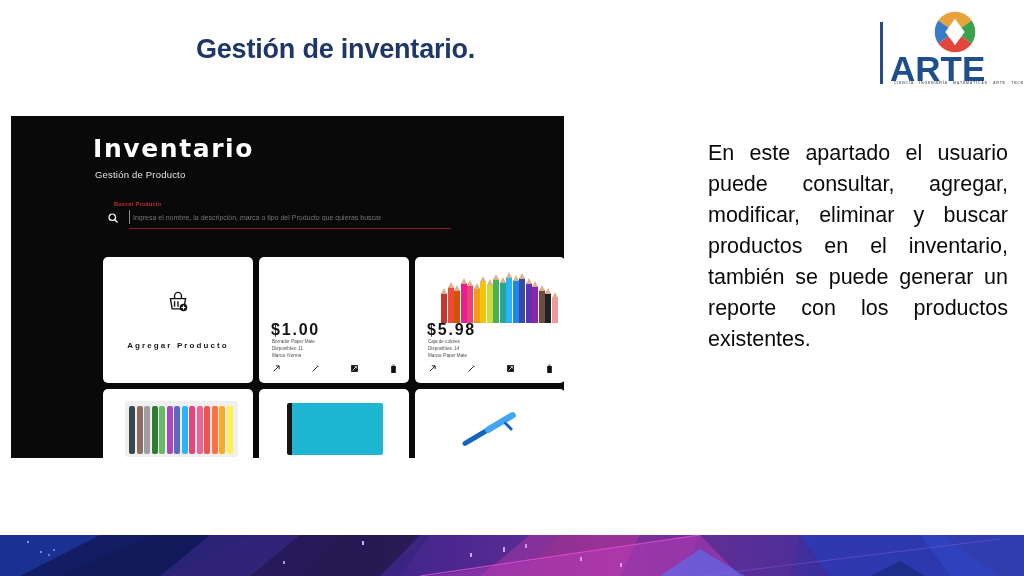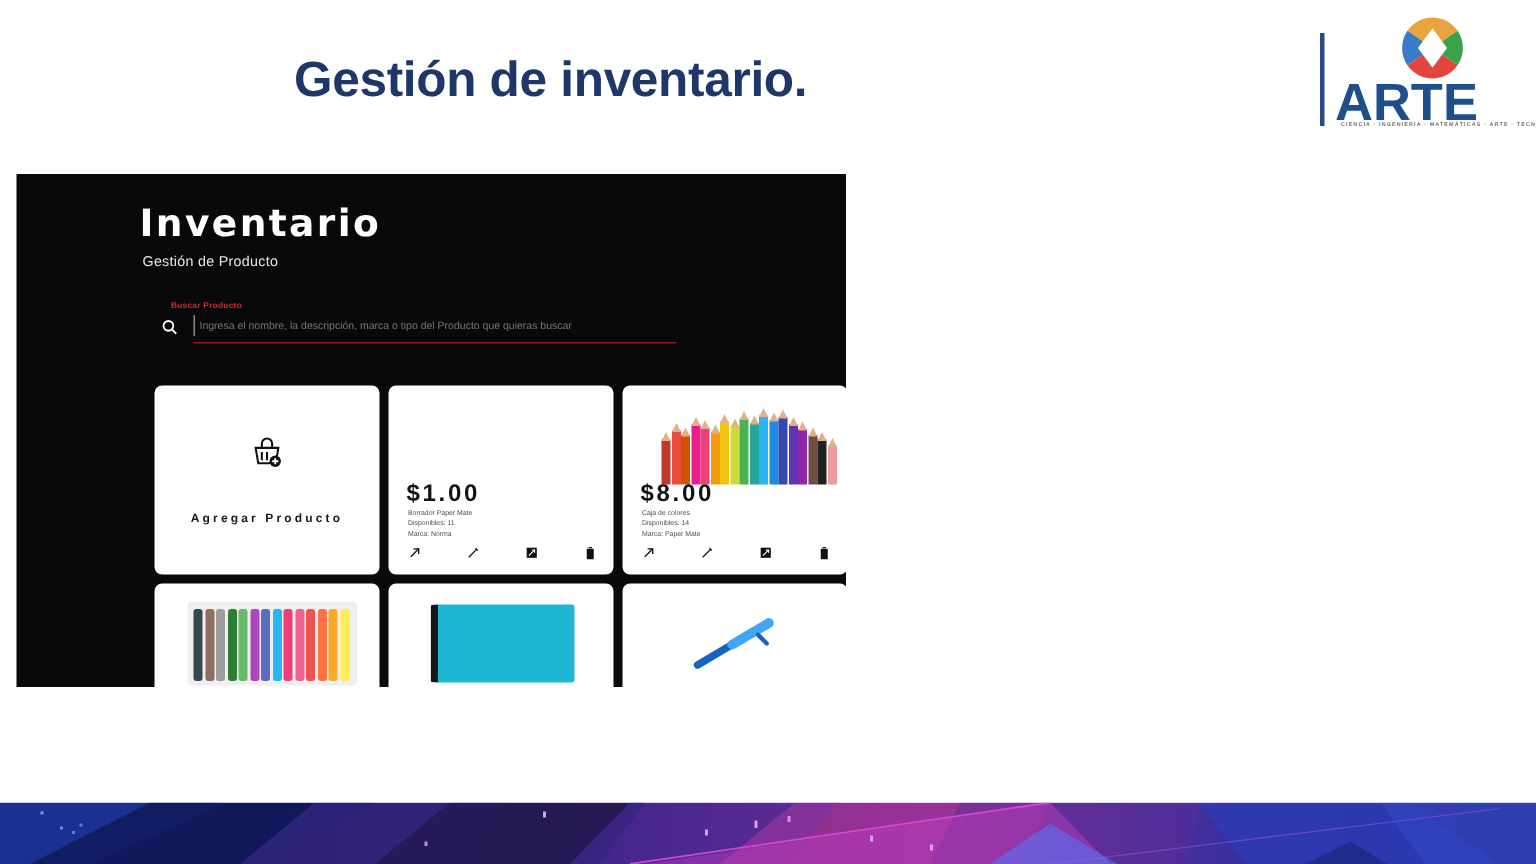--- a/index.html
+++ b/index.html
@@ -7,21 +7,21 @@
     width: 1024px; height: 576px;
     background: #ffffff;
     font-family: "Liberation Sans", sans-serif;
     overflow: hidden;
   }
   .slide { position: relative; width: 1024px; height: 576px; background:#fff; }
 
   
   .slide-title {
     position: absolute; left: 196px; top: 34px;
-    font-size: 33px; font-weight: bold; color: #1e3668;
+    font-size: 27px; font-weight: bold; color: #1e3668;
     letter-spacing: -0.2px; white-space: nowrap;
   }
 
   
   .logo { position: absolute; left: 876px; top: 8px; width: 142px; height: 84px; }
   .logo-bar {
     position: absolute; left: 4px; top: 14px;
     width: 3px; height: 62px; background: #2a4a8b;
   }
   .logo-emblem { position:absolute; left: 57px; top: 2px; width: 44px; height: 44px; }
@@ -154,20 +154,21 @@
       <path d="M50 50 L12 24 A46 46 0 0 1 88 24 Z" fill="#e8a33d"></path>
       <path d="M50 50 L12 24 A46 46 0 0 0 12 76 Z" fill="#3a7bc8"></path>
       <path d="M50 50 L88 24 A46 46 0 0 1 88 76 Z" fill="#3aa34a"></path>
       <path d="M50 50 L12 76 A46 46 0 0 0 88 76 Z" fill="#e2453c"></path>
       <path d="M50 20 L72 50 L50 80 L28 50 Z" fill="#ffffff"></path>
     </svg>
     <div class="logo-word">ARTE</div>
     <div class="logo-tag">CIENCIA · INGENIERÍA · MATEMÁTICAS · ARTE · TECNOLOGÍA</div>
   </div>
 
+  <div class="body-text">En este apartado el usuario puede consultar, agregar, modificar, eliminar y buscar productos en el inventario, también se puede generar un reporte con los productos existentes.</div>
 
   <div class="shot">
 
     <div class="app-title">Inventario</div>
     <div class="app-sub">Gestión de Producto</div>
 
     <div class="search-label">Buscar Producto</div>
 
     <div class="search-row">
       <svg class="search-icon" viewBox="0 0 24 24" fill="none" stroke="#ffffff" stroke-width="2.4">
@@ -263,21 +264,21 @@
             <i style="height:46px;background:#29b6f6"></i>
             <i style="height:43px;background:#1e88e5"></i>
             <i style="height:45px;background:#3949ab"></i>
             <i style="height:40px;background:#5e35b1"></i>
             <i style="height:37px;background:#8e24aa"></i>
             <i style="height:33px;background:#6d4c41"></i>
             <i style="height:30px;background:#212121"></i>
             <i style="height:26px;background:#ef9a9a"></i>
           </div>
         </div>
-        <div class="card-price">$8.00</div>
+        <div class="card-price">$5.98</div>
         <div class="card-meta">
           <div>Caja de colores</div>
           <div>Disponibles: 14</div>
           <div>Marca: Paper Mate</div>
         </div>
         <div class="card-actions">
           <div class="act">
             <svg width="9" height="9" viewBox="0 0 24 24" stroke="#111" stroke-width="2.4" fill="none">
               <line x1="5" y1="19" x2="19" y2="5"></line>
                 <polyline points="10,5 19,5 19,14"></polyline>

